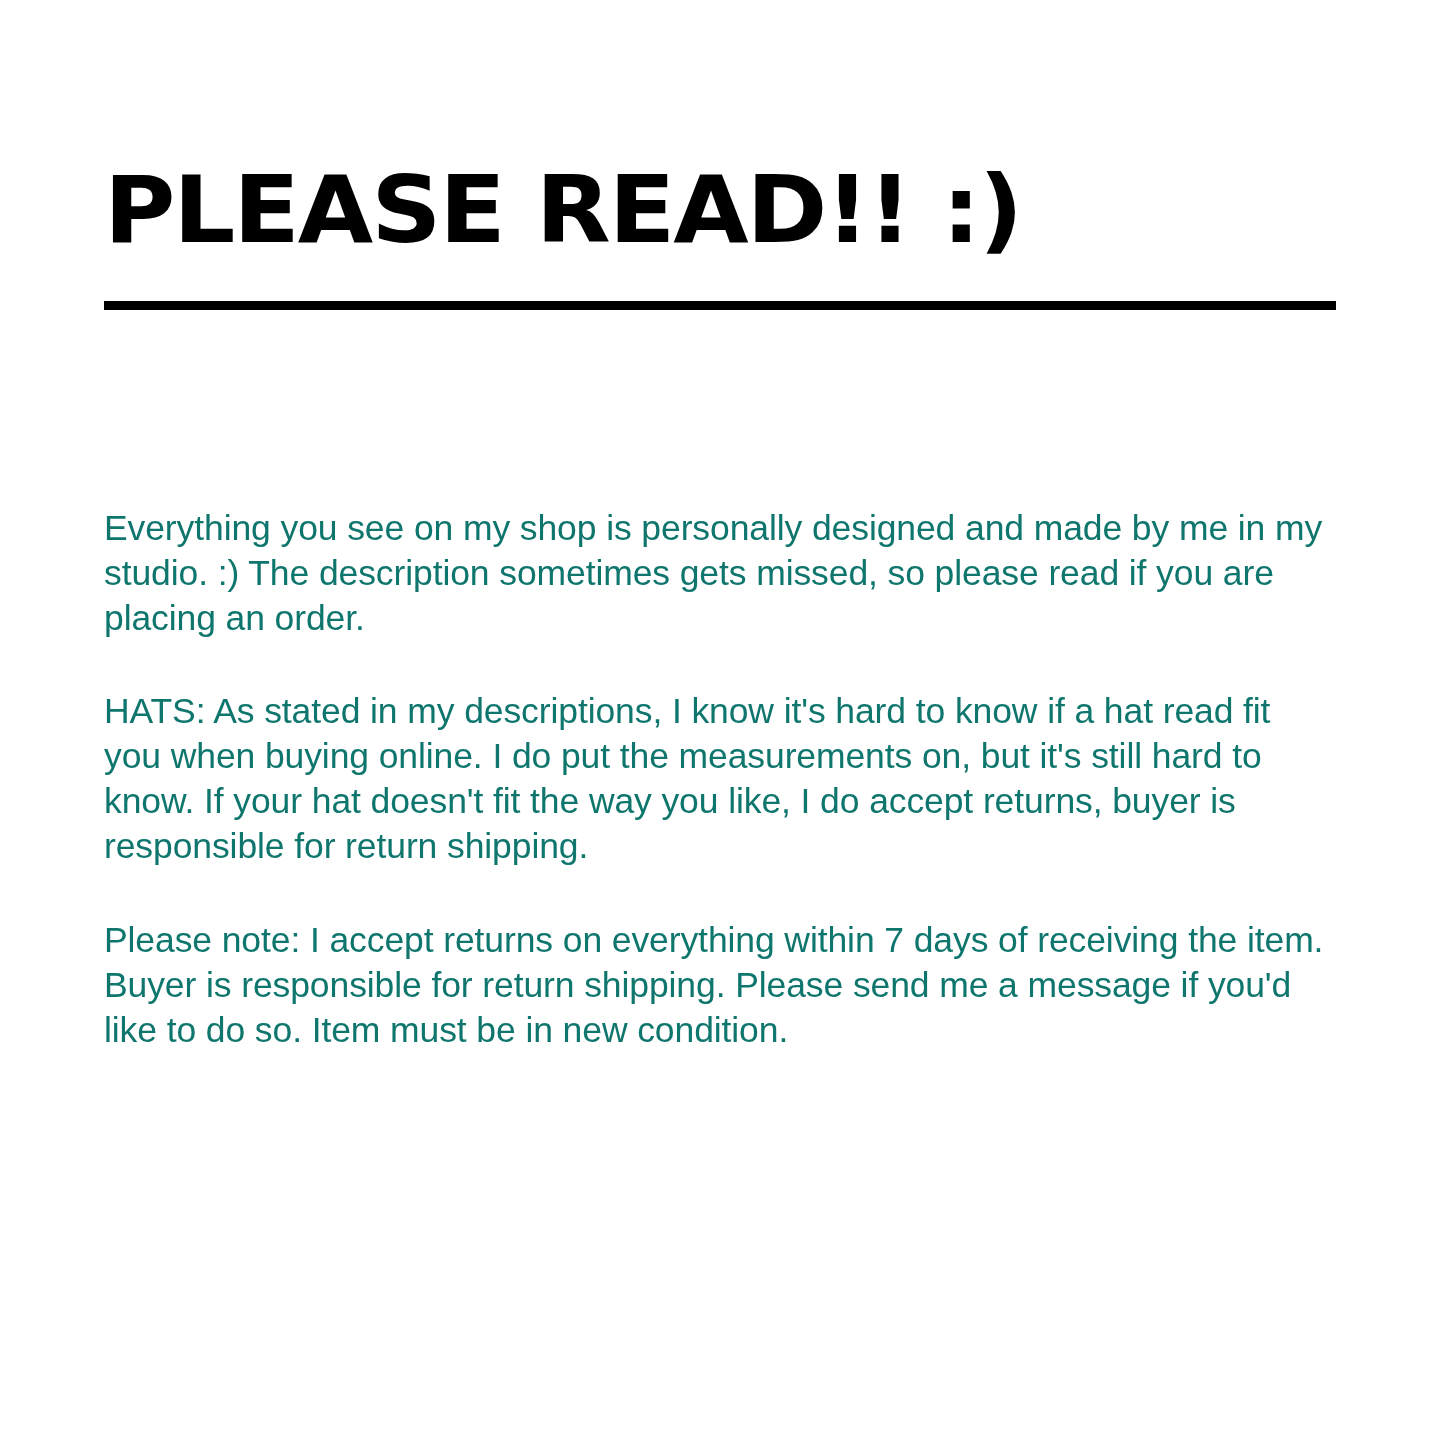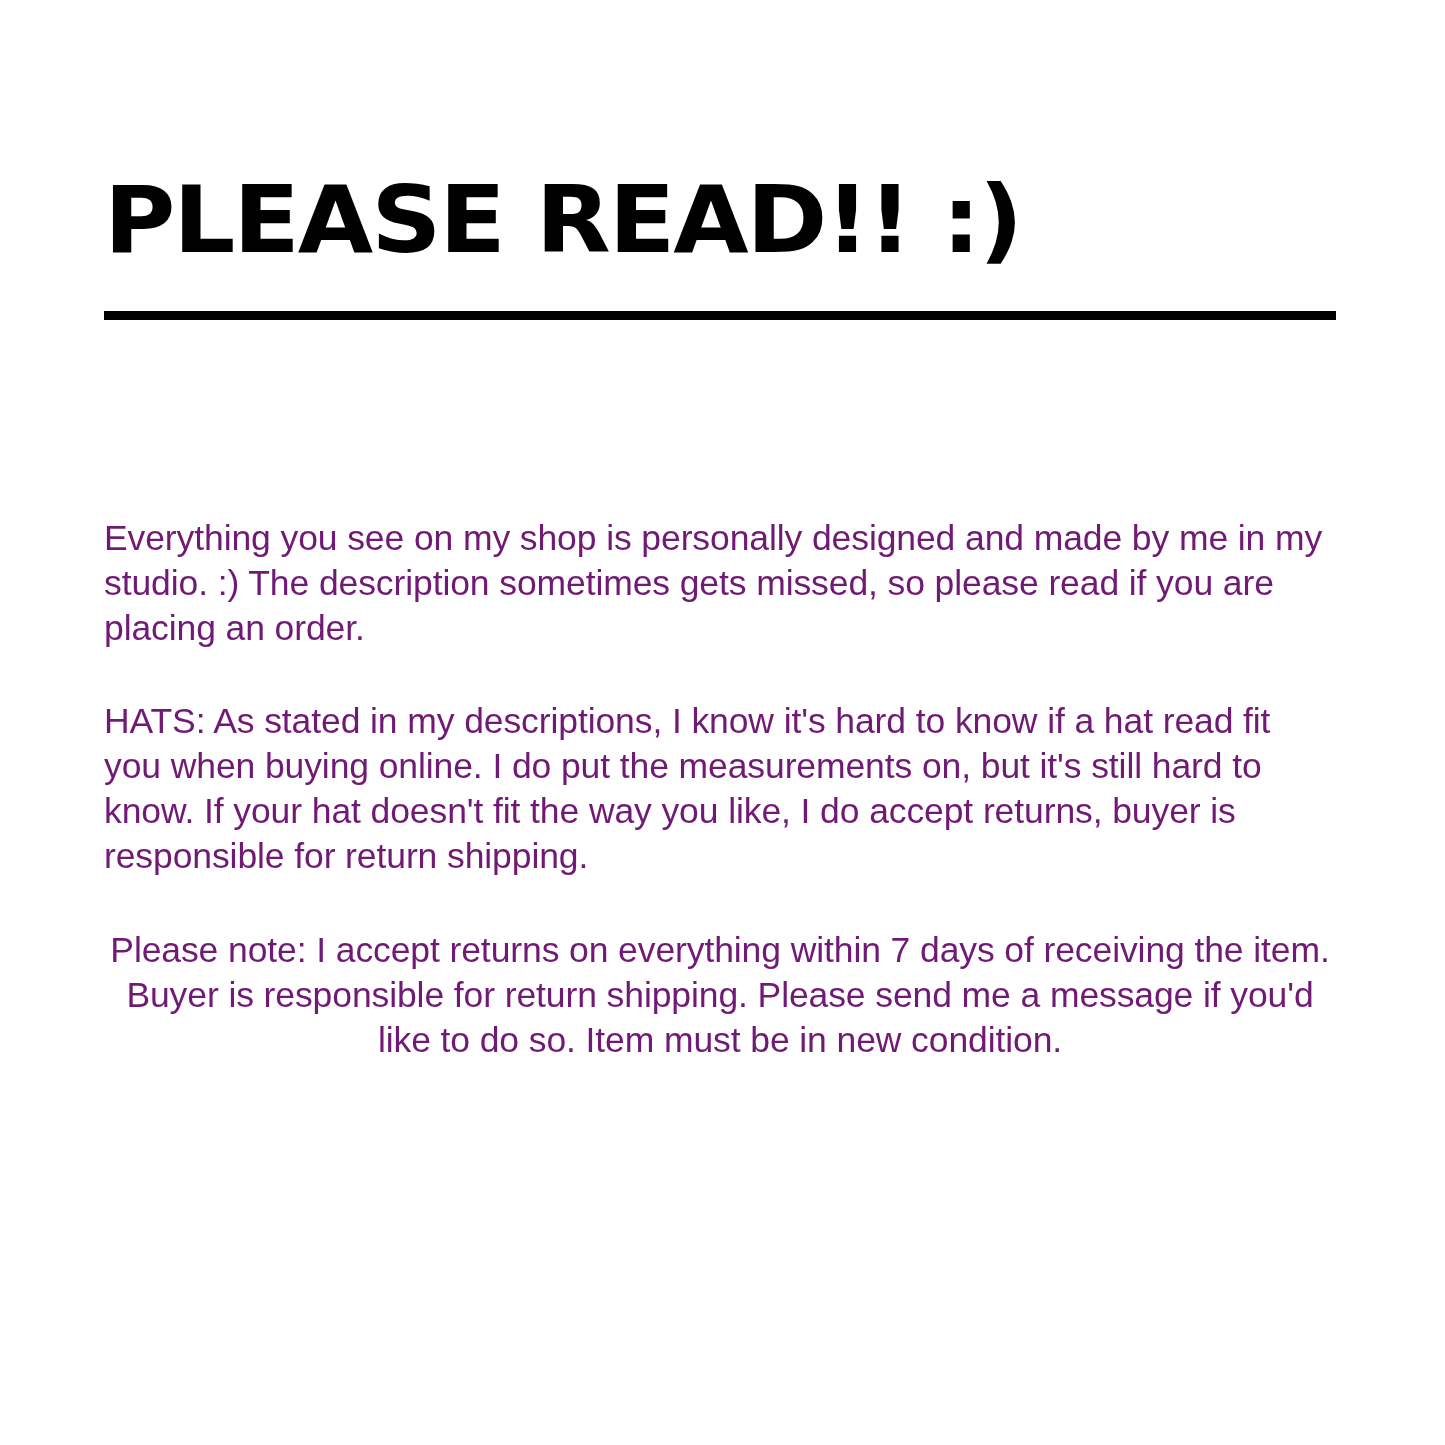--- a/index.html
+++ b/index.html
@@ -13,21 +13,21 @@
     height: 1445px;
     background: #ffffff;
     font-family: "Liberation Sans", sans-serif;
     color: #111111;
     box-sizing: border-box;
     overflow: hidden;
   }
   .content {
     position: absolute;
     left: 104px;
-    top: 10px;
+    top: 0;
     width: 1232px;
   }
   .title {
     margin: 0;
     padding-top: 165px;
     font-family: "DejaVu Sans", sans-serif;
     font-weight: 700;
     font-size: 92px;
     line-height: 1.0;
     letter-spacing: -2px;
@@ -42,27 +42,26 @@
     height: 9px;
     background: #000000;
   }
   .body-block {
     margin-top: 196px;
   }
   .para {
     font-family: "Liberation Sans", sans-serif;
     font-size: 35.5px;
     line-height: 1.27;
-    color: #701a75;
+    color: #0f766e;
     margin: 0 0 48px 0;
     letter-spacing: -0.1px;
   }
   .para:last-child {
     margin-bottom: 0;
-    text-align: center;
   }
 </style>
 </head>
 <body>
 
 <div class="page">
   <div class="content">
 
     <h1 class="title">PLEASE READ!! :)</h1>
 

